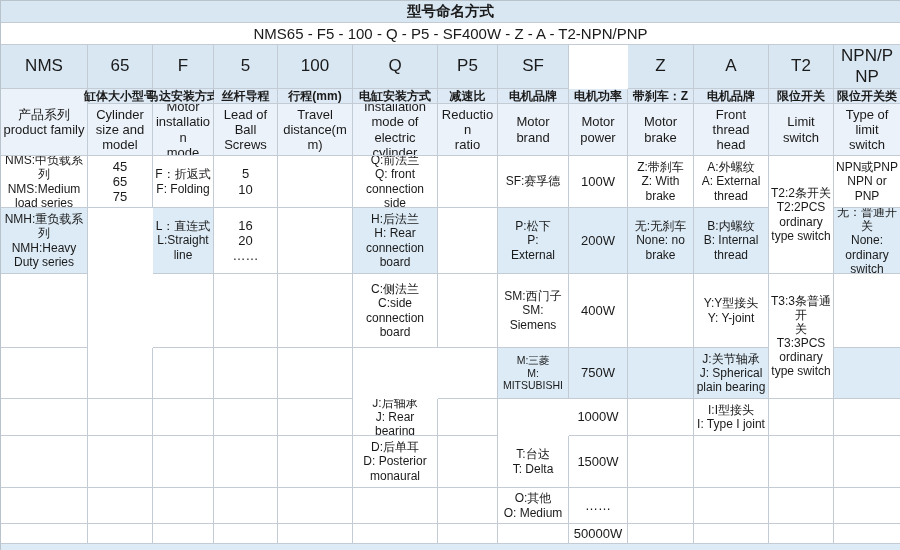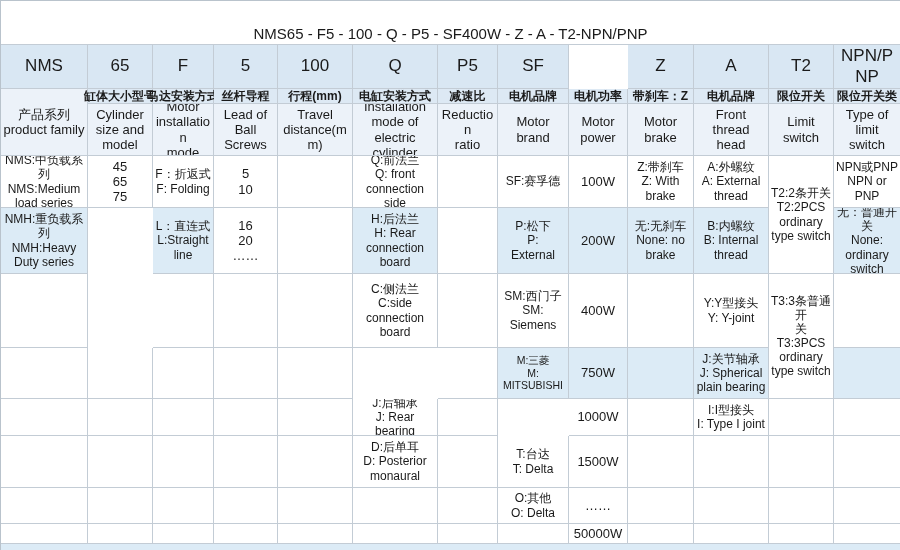--- a/index.html
+++ b/index.html
@@ -36,20 +36,21 @@
   .code{font-size:17px;}
   .num{font-size:13px;}
   .xs{font-size:10.5px;}
   .famhdr{background:#ecf2f9;font-size:13px;}
 </style>
 </head>
 <body>
 
 <div id="app">
 
+  <div class="c band title" style="grid-area:1/1/2/14">型号命名方式</div>
   <div class="c model" style="grid-area:2/1/3/14">NMS65 - F5 - 100 - Q - P5 - SF400W - Z - A - T2-NPN/PNP</div>
 
   <div class="c band code" style="grid-area:3/1">NMS</div>
   <div class="c band code" style="grid-area:3/2">65</div>
   <div class="c band code" style="grid-area:3/3">F</div>
   <div class="c band code" style="grid-area:3/4">5</div>
   <div class="c band code" style="grid-area:3/5">100</div>
   <div class="c band code" style="grid-area:3/6">Q</div>
   <div class="c band code" style="grid-area:3/7">P5</div>
   <div class="c band code" style="grid-area:3/8">SF</div>
@@ -189,21 +190,21 @@
 External</div>
   <div class="c" style="grid-area:8/8">SM:西门子
 SM:
 Siemens</div>
   <div class="c hl xs" style="grid-area:9/8">M:三菱
 M:
 MITSUBISHI</div>
   <div class="c" style="grid-area:11/8">T:台达
 T: Delta</div>
   <div class="c" style="grid-area:12/8">O:其他
-O: Delta</div>
+O: Medium</div>
   <div class="c" style="grid-area:13/8"></div>
 
   <div class="c num" style="grid-area:6/9">100W</div>
   <div class="c num hl" style="grid-area:7/9">200W</div>
   <div class="c num" style="grid-area:8/9">400W</div>
   <div class="c num hl" style="grid-area:9/9">750W</div>
   <div class="c num" style="grid-area:10/9">1000W</div>
   <div class="c num" style="grid-area:11/9">1500W</div>
   <div class="c num" style="grid-area:12/9">……</div>
   <div class="c num" style="grid-area:13/9">50000W</div>

